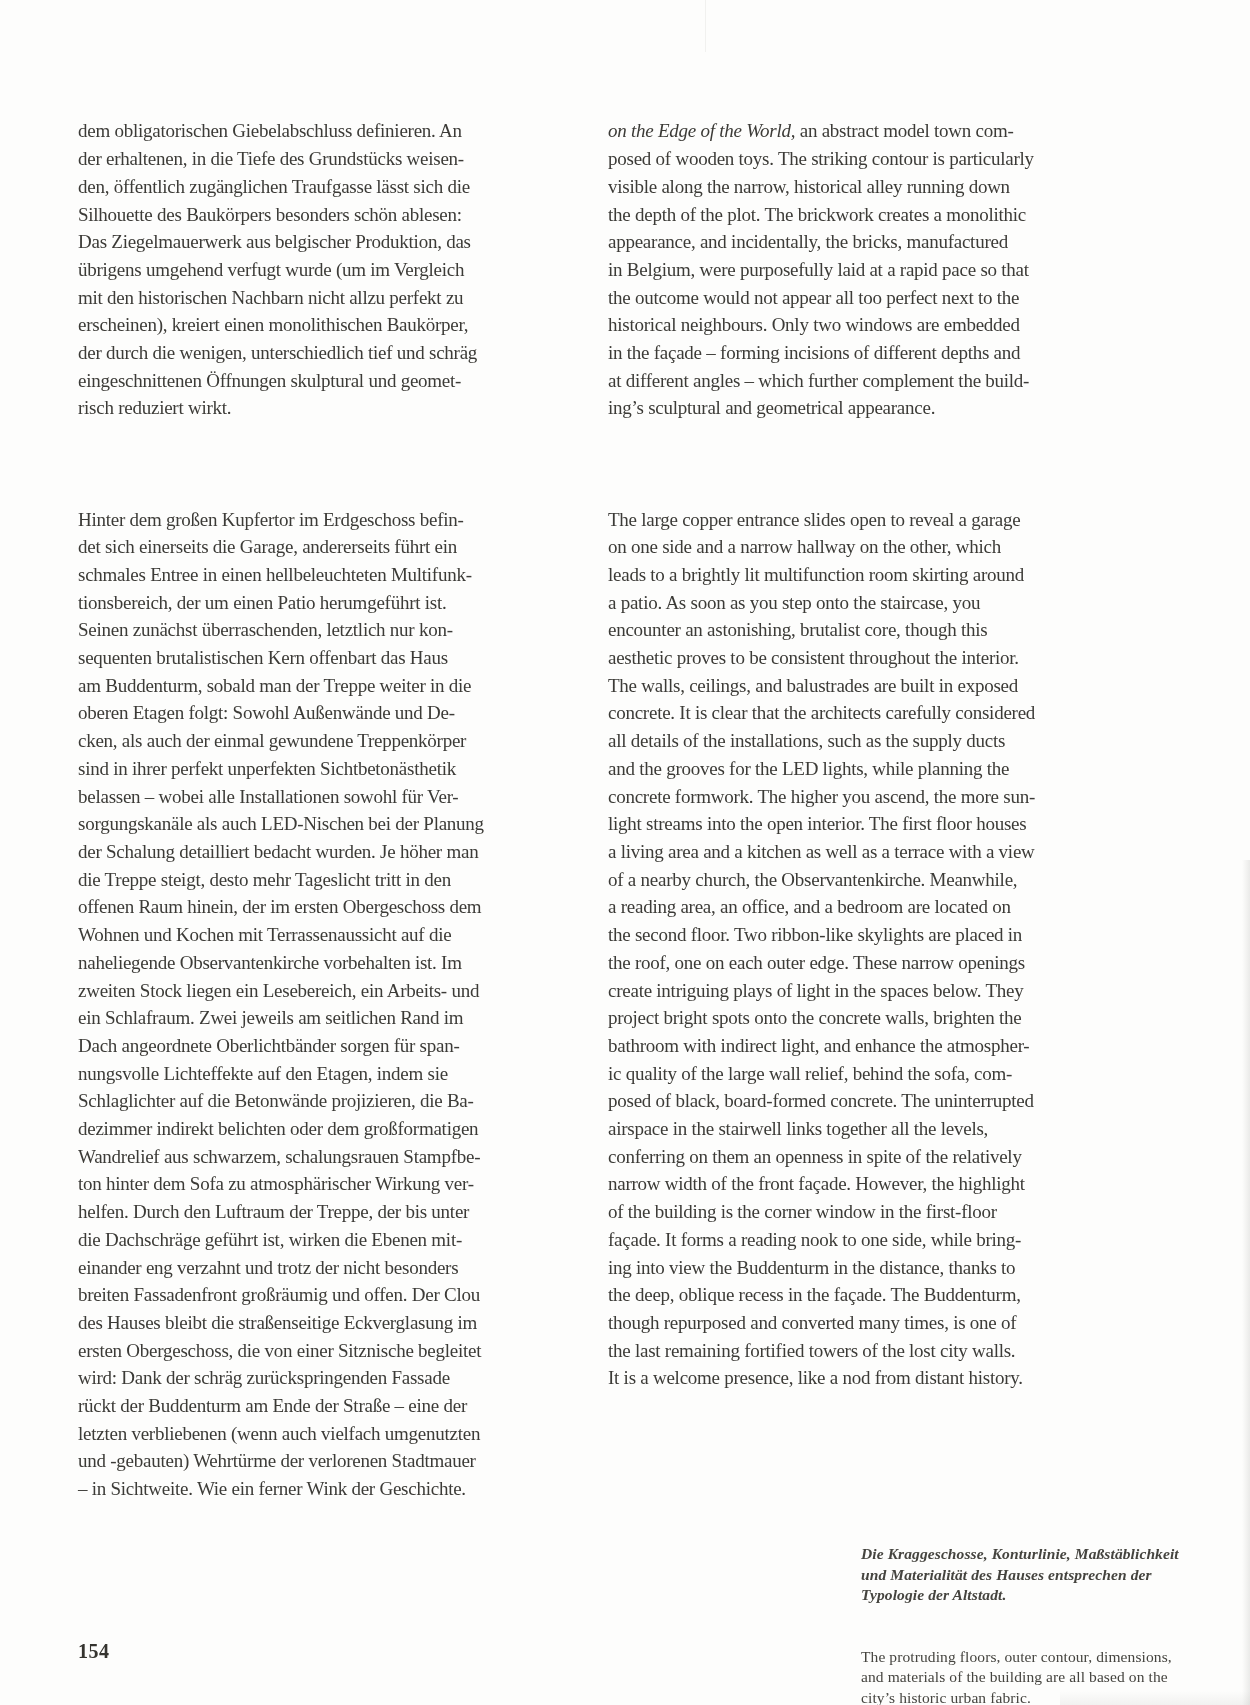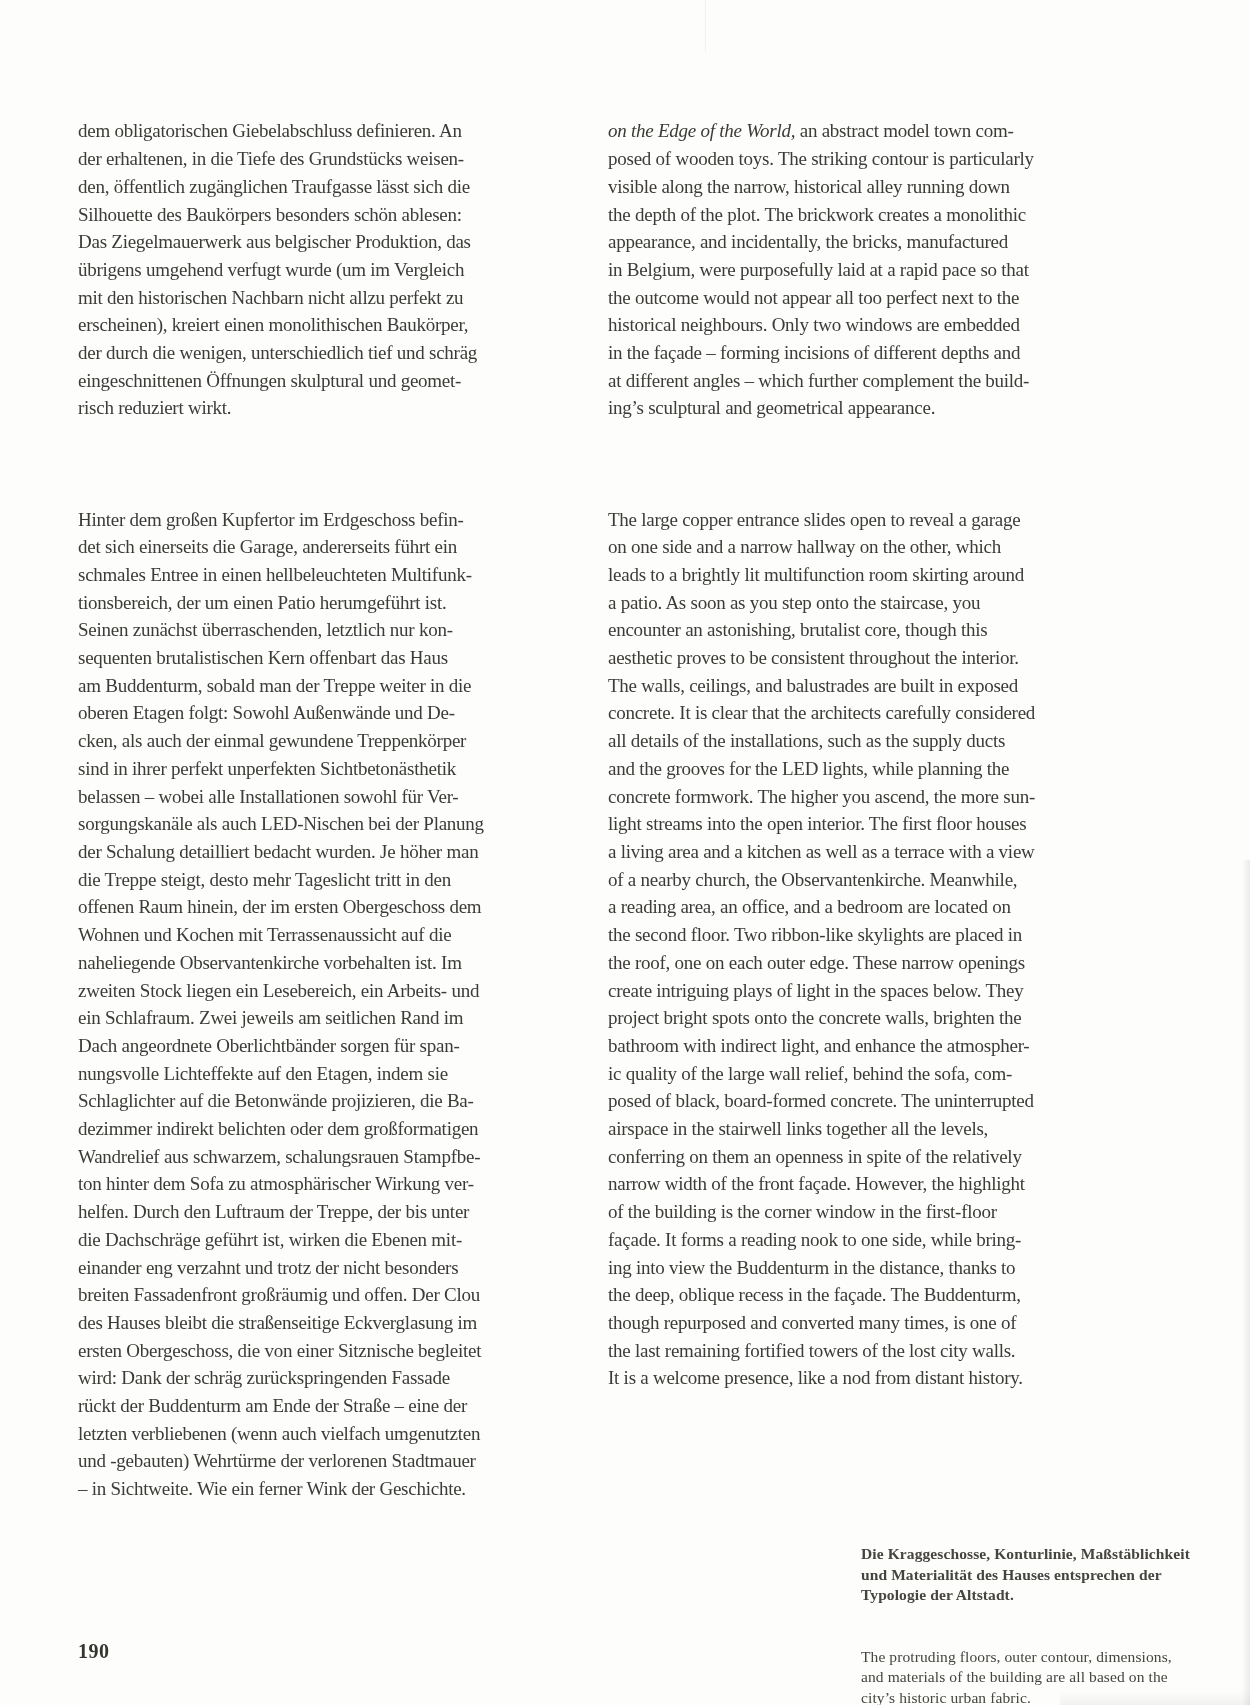--- a/index.html
+++ b/index.html
@@ -36,21 +36,21 @@
     position: absolute;
     left: 861px;
     top: 1503px;
     width: 380px;
     font-size: 15.5px;
     line-height: 20.5px;
     letter-spacing: 0.1px;
     color: #45443f;
     white-space: pre;
   }
-  .caption-de { font-weight: bold; }
+  .caption-de { font-weight: bold; font-style: italic; }
   .caption-en { font-weight: normal; }
   .page-number {
     position: absolute;
     left: 78px;
     top: 1640px;
     font-size: 20px;
     font-weight: bold;
     letter-spacing: 0.5px;
     color: #35342f;
   }
@@ -184,18 +184,18 @@
 
   <div class="caption">
     <div class="caption-de">Die Kraggeschosse, Konturlinie, Maßstäblichkeit
 und Materialität des Hauses entsprechen der
 Typologie der Altstadt.</div>
     <div class="caption-en">The protruding floors, outer contour, dimensions,
 and materials of the building are all based on the
 city’s historic urban fabric.</div>
   </div>
 
-  <div class="page-number">190</div>
+  <div class="page-number">154</div>
 
   <div class="edge-shadow"></div>
   <div class="corner-shade"></div>
 
 </div>
 
 </body></html>

